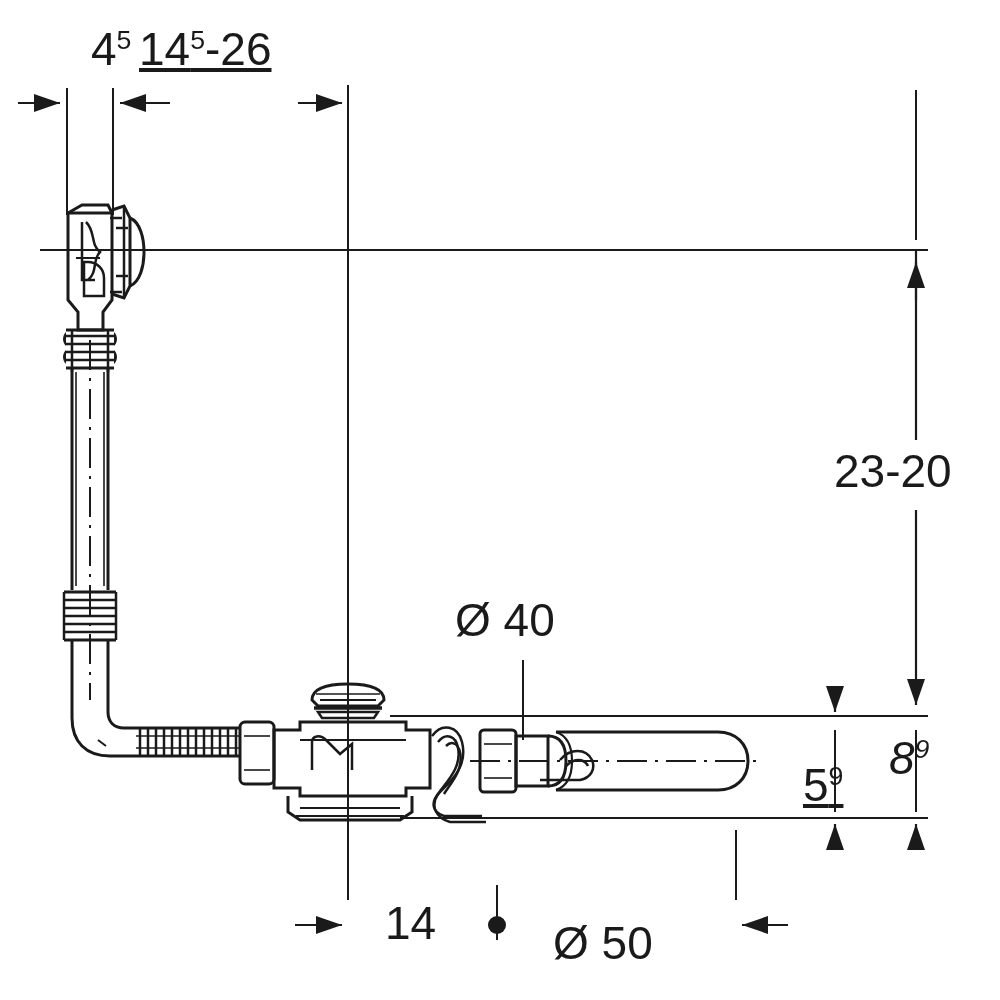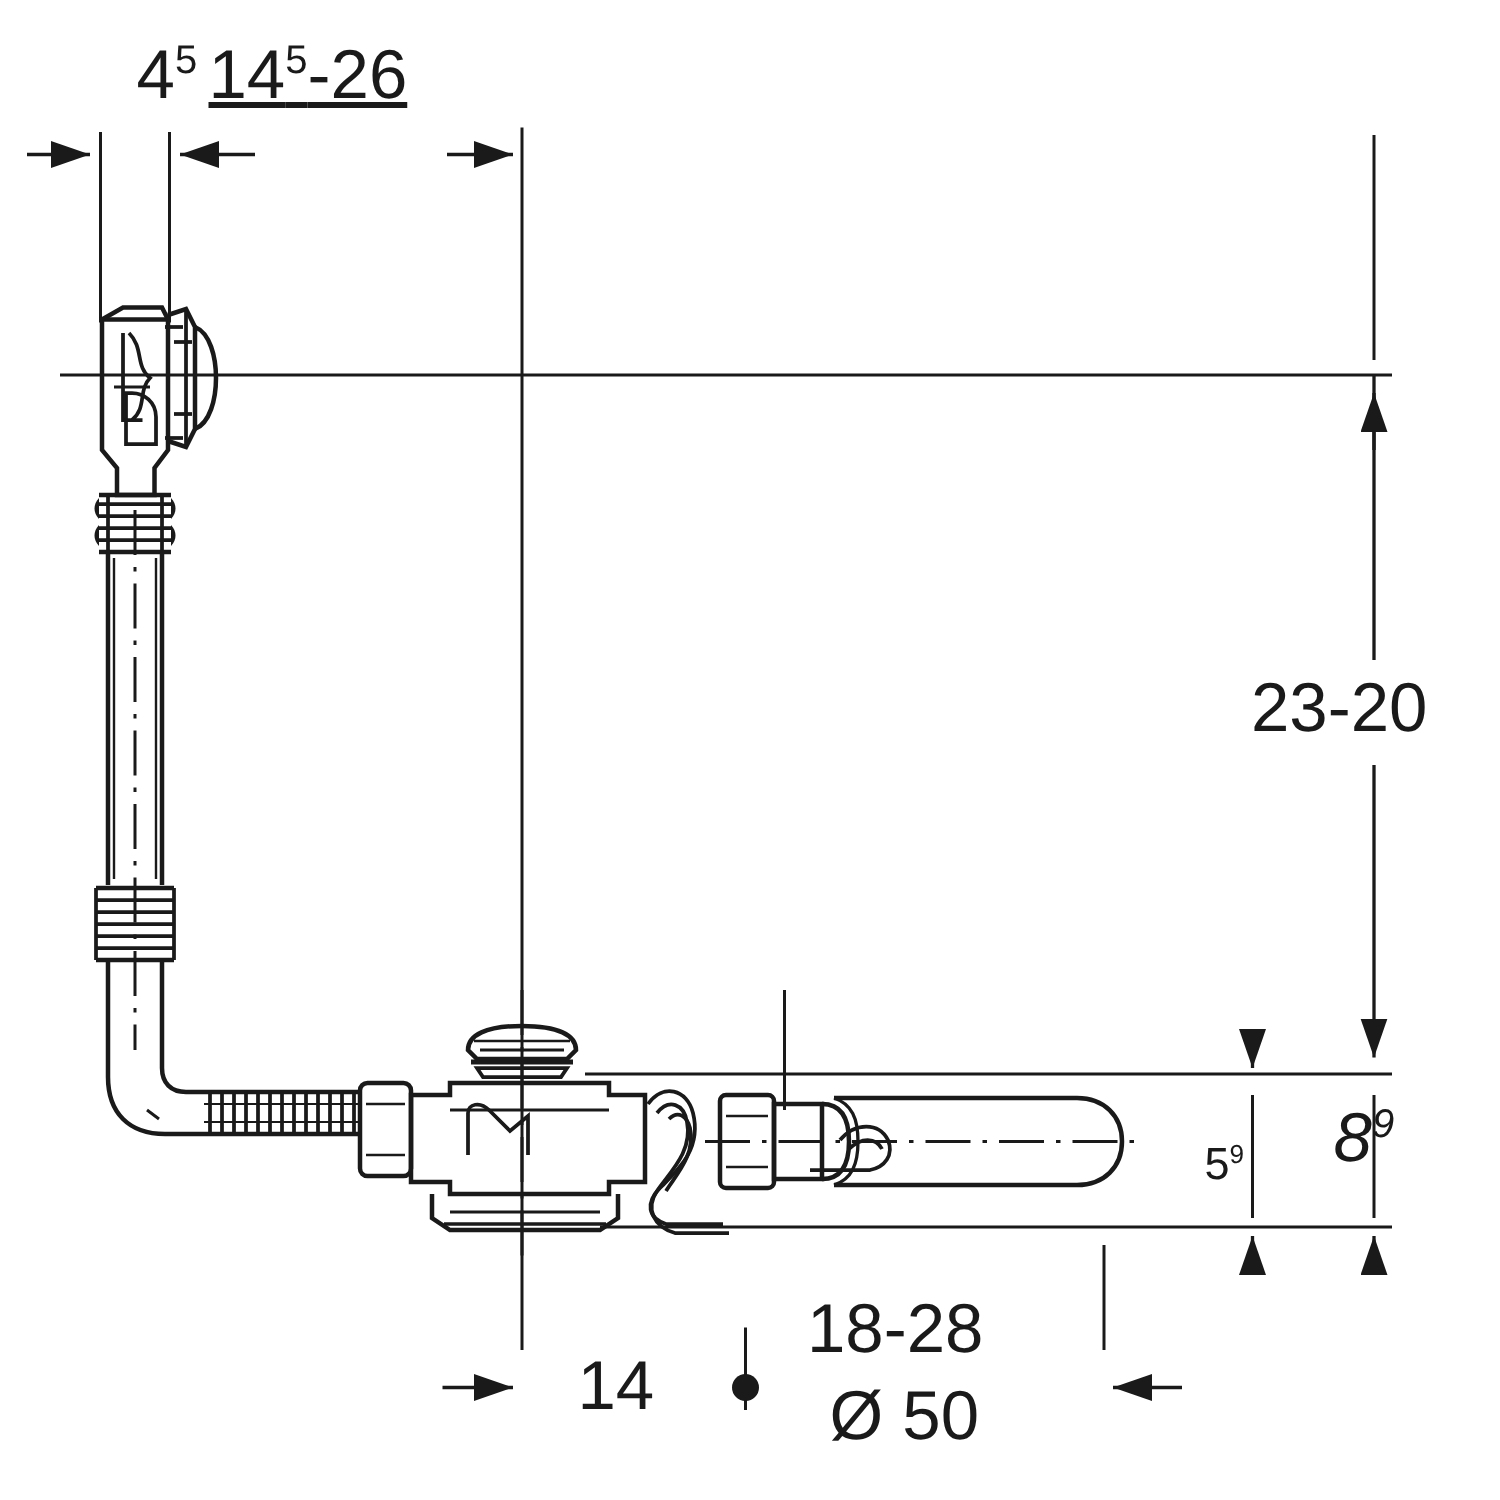--- a/index.html
+++ b/index.html
@@ -241,34 +241,34 @@
   </div>
 
   <div class="dim-label" style="left:139px; top:26px; font-size:46px;text-decoration:underline;">
     <span>14</span><sup>5</sup><span>-26</span>
   </div>
 
   <div class="dim-label" style="left:834px; top:448px; font-size:46px;">
     <span>23-20</span>
   </div>
 
-
-  <div class="dim-label" style="left:803px; top:762px; font-size:30px;">
+  <div class="dim-label" style="left:455px; top:597px; font-size:46px;">
+    <span>Ø 40</span>
+  </div>
+
+  <div class="dim-label" style="left:803px; top:762px; font-size:46px;text-decoration:underline;">
     <span>5</span><sup>9</sup>
   </div>
 
   <div class="dim-label" style="left:889px; top:735px; font-size:46px;font-style:italic;">
     <span>8</span><sup>9</sup>
   </div>
 
   <div class="dim-label" style="left:385px; top:900px; font-size:46px;">
     <span>14</span>
   </div>
 
-  <div class="dim-label" style="left:538px; top:862px; font-size:46px;">
-    <span>18-28</span>
-  </div>
 
   <div class="dim-label" style="left:553px; top:920px; font-size:46px;">
     <span>Ø 50</span>
   </div>
 
 </div>
 
 </body></html>

